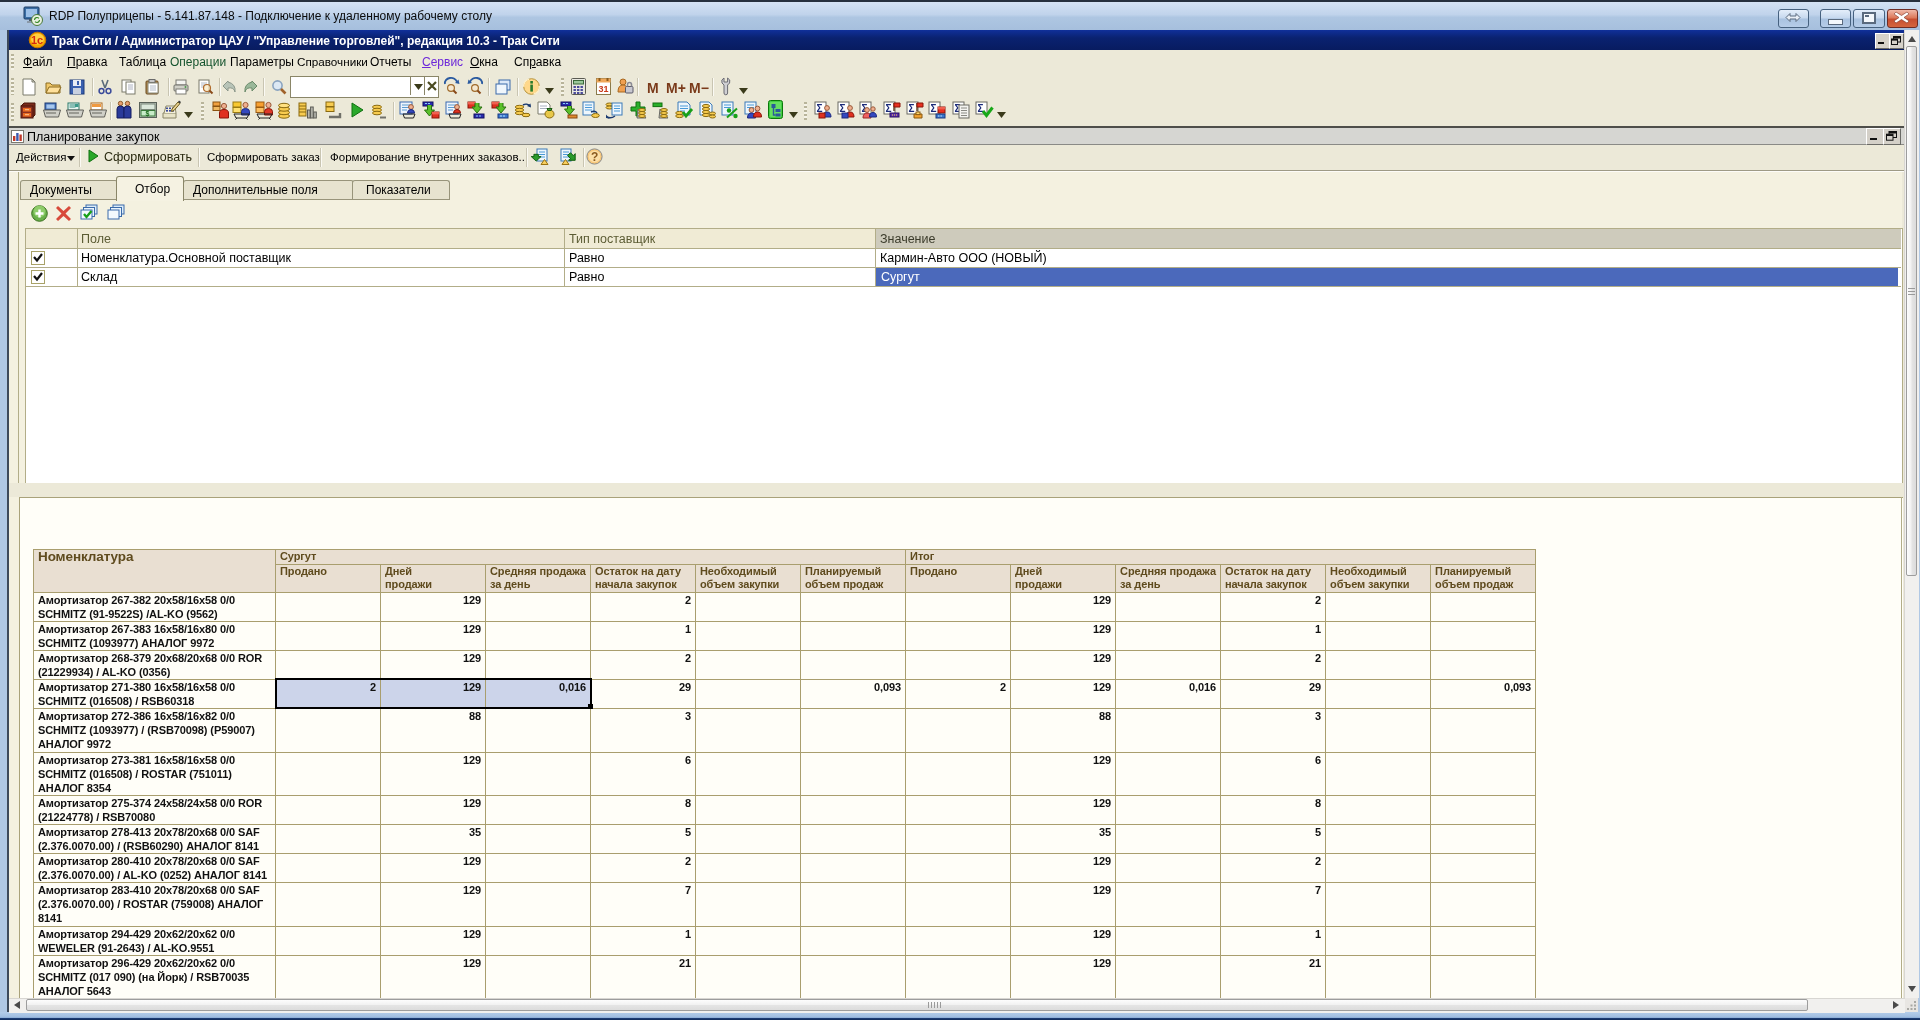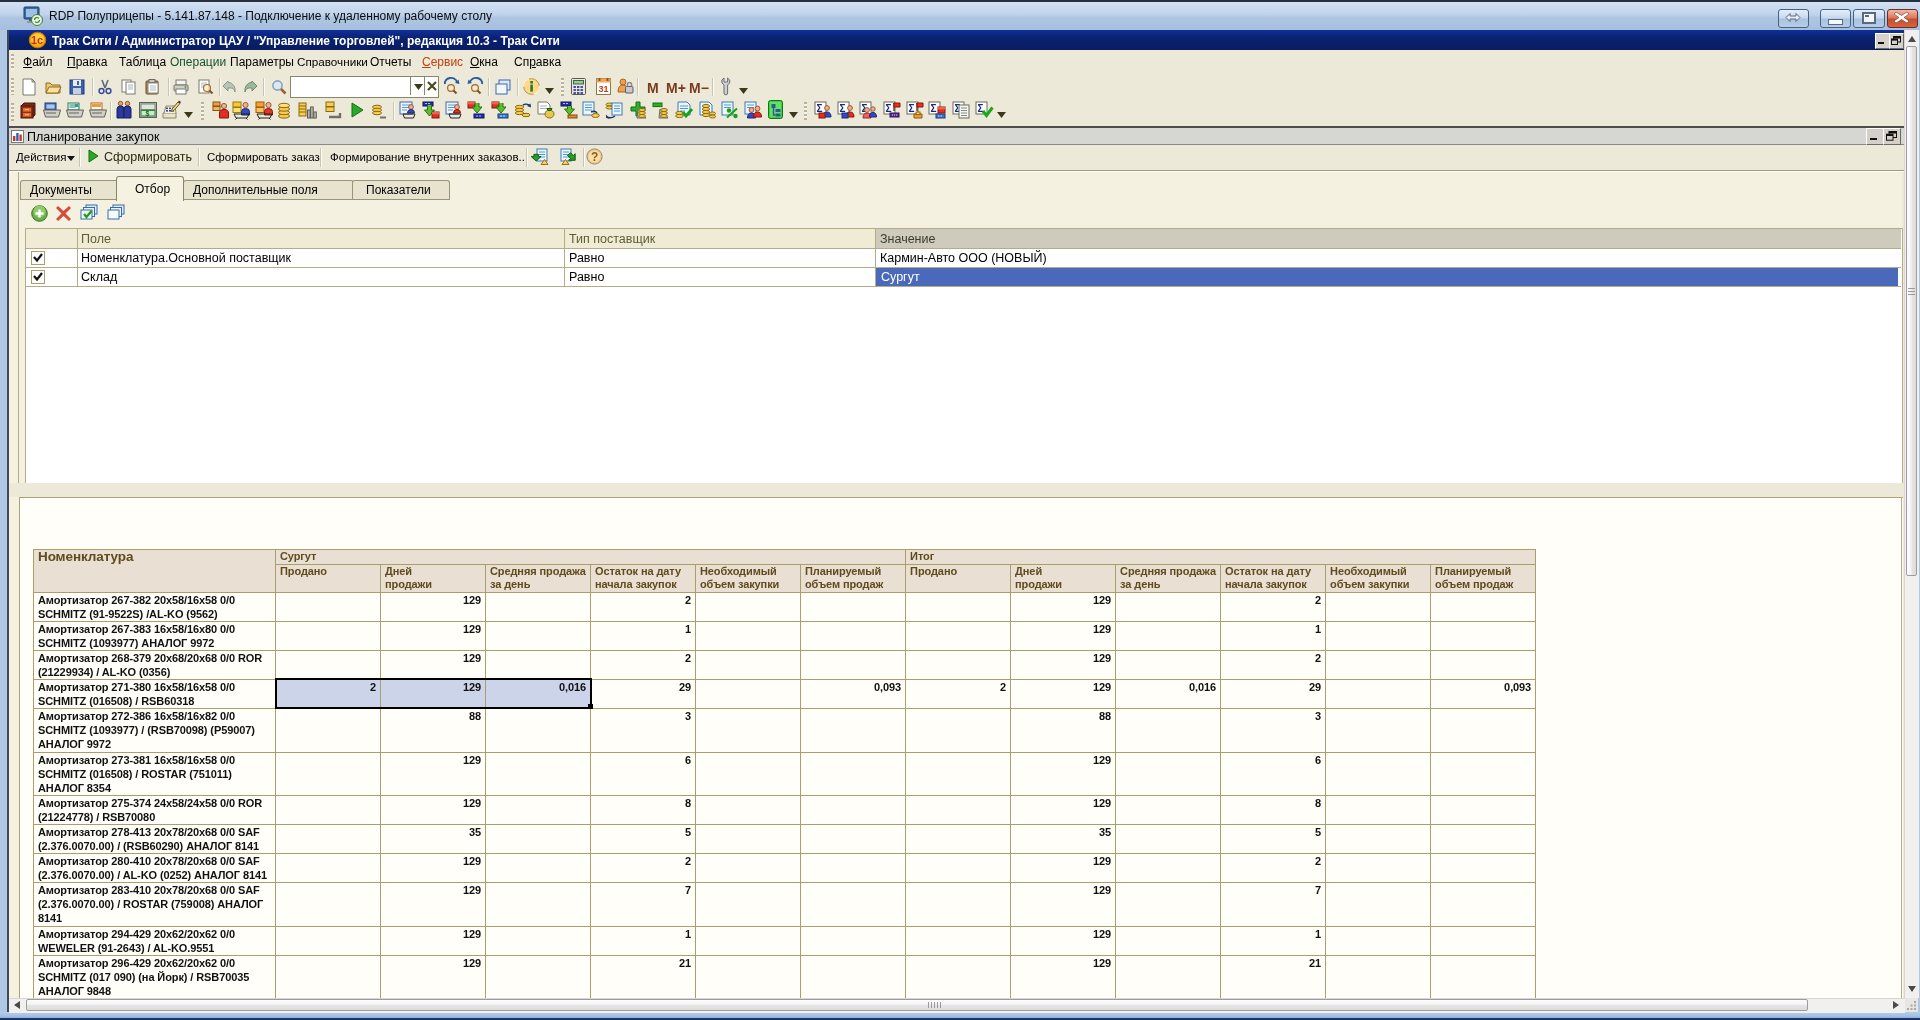--- a/index.html
+++ b/index.html
@@ -71,21 +71,21 @@
 
 <div class="abs" style="left:9px;top:50px;width:1895px;height:24px;background:#ece9d8"></div>
 <div class="grip" style="left:11px;top:54px;height:16px"></div>
 <div class="tx" style="left:23px;top:55px;font-size:12px;color:#000"><u>Ф</u>айл</div>
 <div class="tx" style="left:67px;top:55px;font-size:12px;color:#000"><u>П</u>равка</div>
 <div class="tx" style="left:119px;top:55px;font-size:12px;color:#000">Таблица</div>
 <div class="tx" style="left:170px;top:55px;font-size:12px;color:#14532d">Операции</div>
 <div class="tx" style="left:230px;top:55px;font-size:12px;color:#000">Параметры</div>
 <div class="tx" style="left:297px;top:55px;font-size:11.7px;color:#000">Справочники</div>
 <div class="tx" style="left:370px;top:55px;font-size:12px;color:#000">Отчеты</div>
-<div class="tx" style="left:422px;top:55px;font-size:12px;color:#c2410c"><u>С</u>ервис</div>
+<div class="tx" style="left:422px;top:55px;font-size:12px;color:#6d28d9"><u>С</u>ервис</div>
 <div class="tx" style="left:470px;top:55px;font-size:12px;color:#000"><u>О</u>кна</div>
 <div class="tx" style="left:514px;top:55px;font-size:12px;color:#000">Сп<u>р</u>авка</div>
 
 <div class="abs" style="left:9px;top:74px;width:1895px;height:25px;background:#ece9d8"></div>
 <div class="grip" style="left:11px;top:78px;height:17px"></div>
 <svg style="left:21px;top:79px" width="16" height="16">
       <path d="M2 0 h9 l3 3 v13 h-12 z" fill="#fff" stroke="#7a7a6a"></path>
       <path d="M11 0 l3 3 h-3 z" fill="#d8d8cc" stroke="#7a7a6a"></path>
     </svg>
 <svg style="left:45px;top:79px" width="16" height="16">
@@ -839,21 +839,21 @@
             <td class="n"></td>
             <td class="n"></td>
             <td class="n"></td>
             <td class="n">129</td>
             <td class="n"></td>
             <td class="n">1</td>
             <td class="n"></td>
             <td class="n"></td>
           </tr>
 <tr style="height:44px">
-            <td class="nm">Амортизатор 296-429 20x62/20x62 0/0 SCHMITZ (017 090) (на Йорк) / RSB70035 АНАЛОГ 9848</td>
+            <td class="nm">Амортизатор 296-429 20x62/20x62 0/0 SCHMITZ (017 090) (на Йорк) / RSB70035 АНАЛОГ 5643</td>
             <td class="n"></td>
             <td class="n">129</td>
             <td class="n"></td>
             <td class="n">21</td>
             <td class="n"></td>
             <td class="n"></td>
             <td class="n"></td>
             <td class="n">129</td>
             <td class="n"></td>
             <td class="n">21</td>

